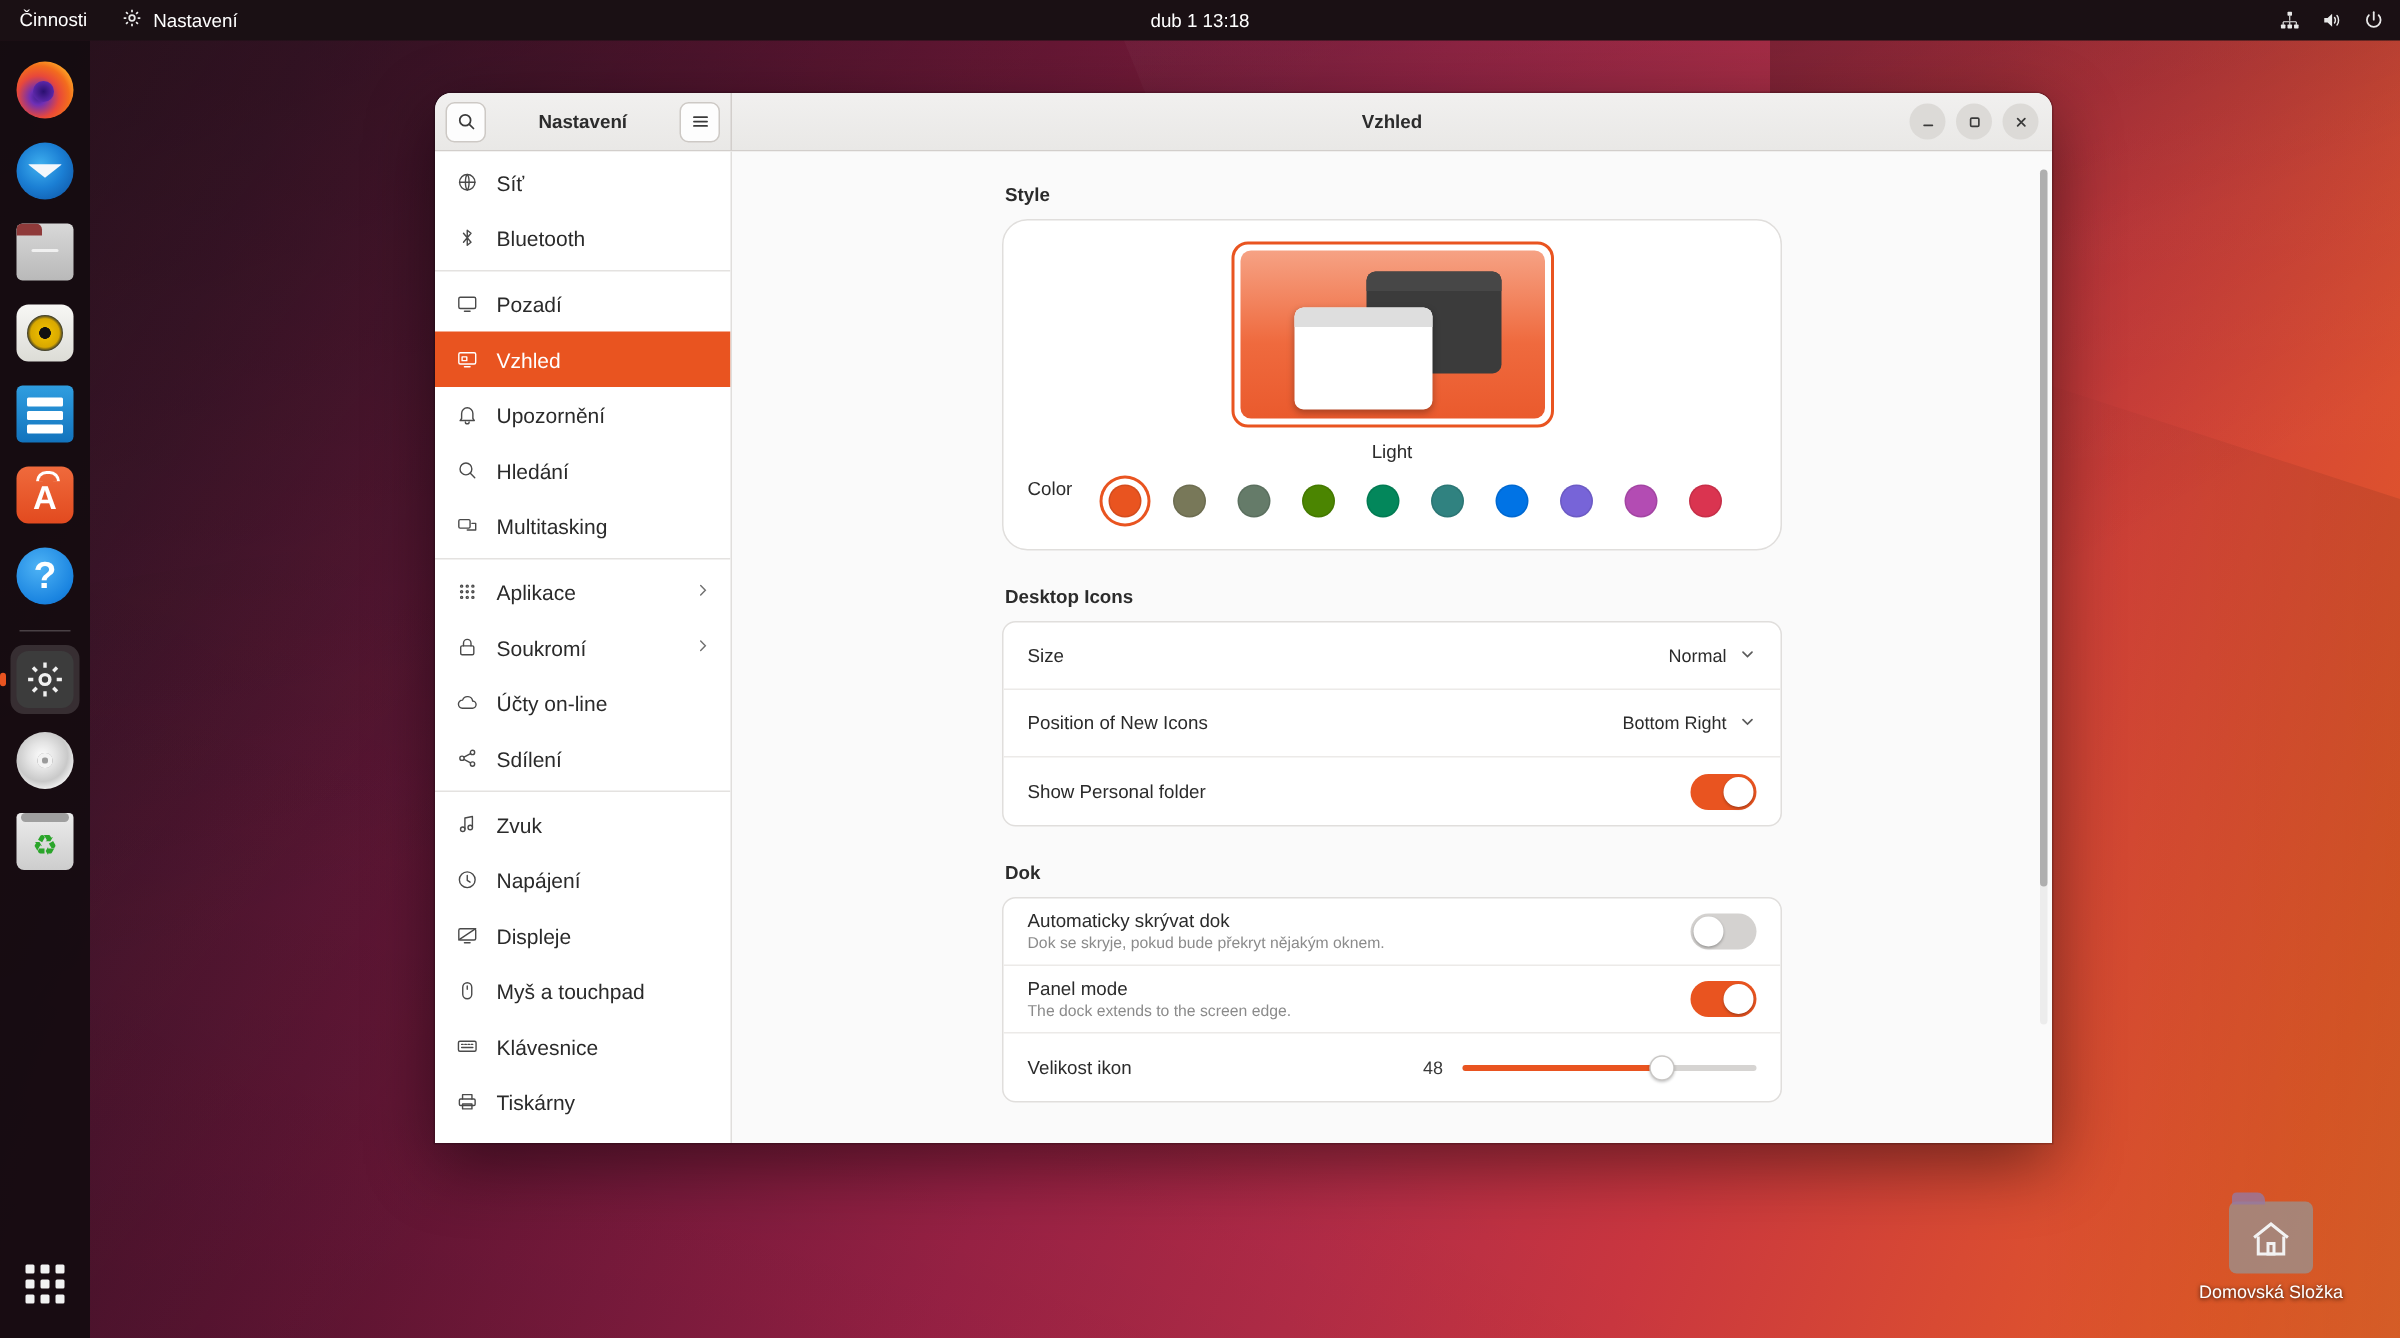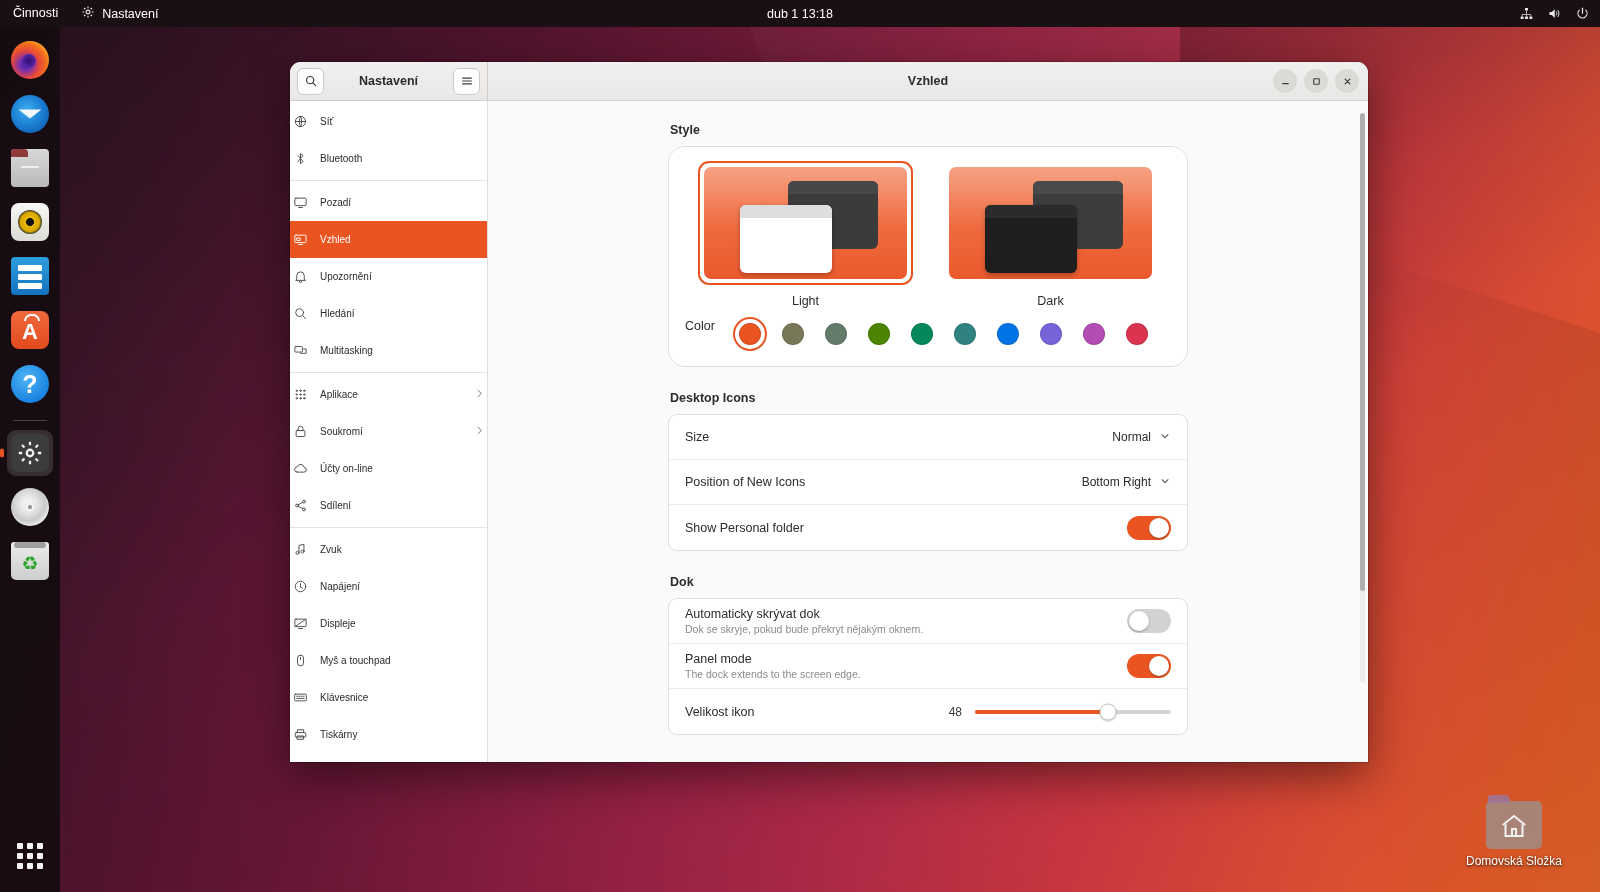--- a/index.html
+++ b/index.html
@@ -229,22 +229,22 @@
   
   #sidebar {
     width: 198px; flex: 0 0 198px;
     background: #ffffff;
     border-right: 1px solid #e0dedc;
     overflow: hidden;
     padding-top: 2px;
   }
   .side-item {
     display: flex; align-items: center; gap: 12px;
-    height: 37px; padding: 0 2px;
-    font-size: 10px; color: #2a2a2a;
+    height: 37px; padding: 0 13px;
+    font-size: 14px; color: #2a2a2a;
     cursor: pointer; position: relative;
   }
   .side-item .si-ic { width: 16px; display: flex; justify-content: center; color: #4a4a4a; }
   .side-item .si-lbl { flex: 1; }
   .side-item .si-arrow { color: #707070; font-size: 12px; }
   .side-item.selected { background: #e95420; color: #ffffff; }
   .side-item.selected .si-ic { color: #ffffff; }
   .side-group-sep { height: 1px; background: #e4e2e0; margin: 3px 0; }
 
   
@@ -721,29 +721,20 @@
               <div class="style-row">
                 <div class="style-opt sel">
                   <div class="thumb-wrap">
                     <div class="thumb">
                       <div class="tw-back tw-light-back"></div>
                       <div class="tw-front tw-light-front"></div>
                     </div>
                   </div>
                   <div class="style-lbl">Light</div>
                 </div>
-                <div class="style-opt">
-                  <div class="thumb-wrap">
-                    <div class="thumb">
-                      <div class="tw-back tw-dark-back"></div>
-                      <div class="tw-front tw-dark-front"></div>
-                    </div>
-                  </div>
-                  <div class="style-lbl">Dark</div>
-                </div>
               </div>
               <div class="color-row">
                 <div class="color-lbl">Color</div>
                 <div class="swatches" id="swatches">
                     <div class="sw-wrap sel">
                       <div class="sw" style="background: rgb(233, 84, 32);"></div>
                     </div>
                     <div class="sw-wrap">
                       <div class="sw" style="background: rgb(120, 120, 89);"></div>
                     </div>

